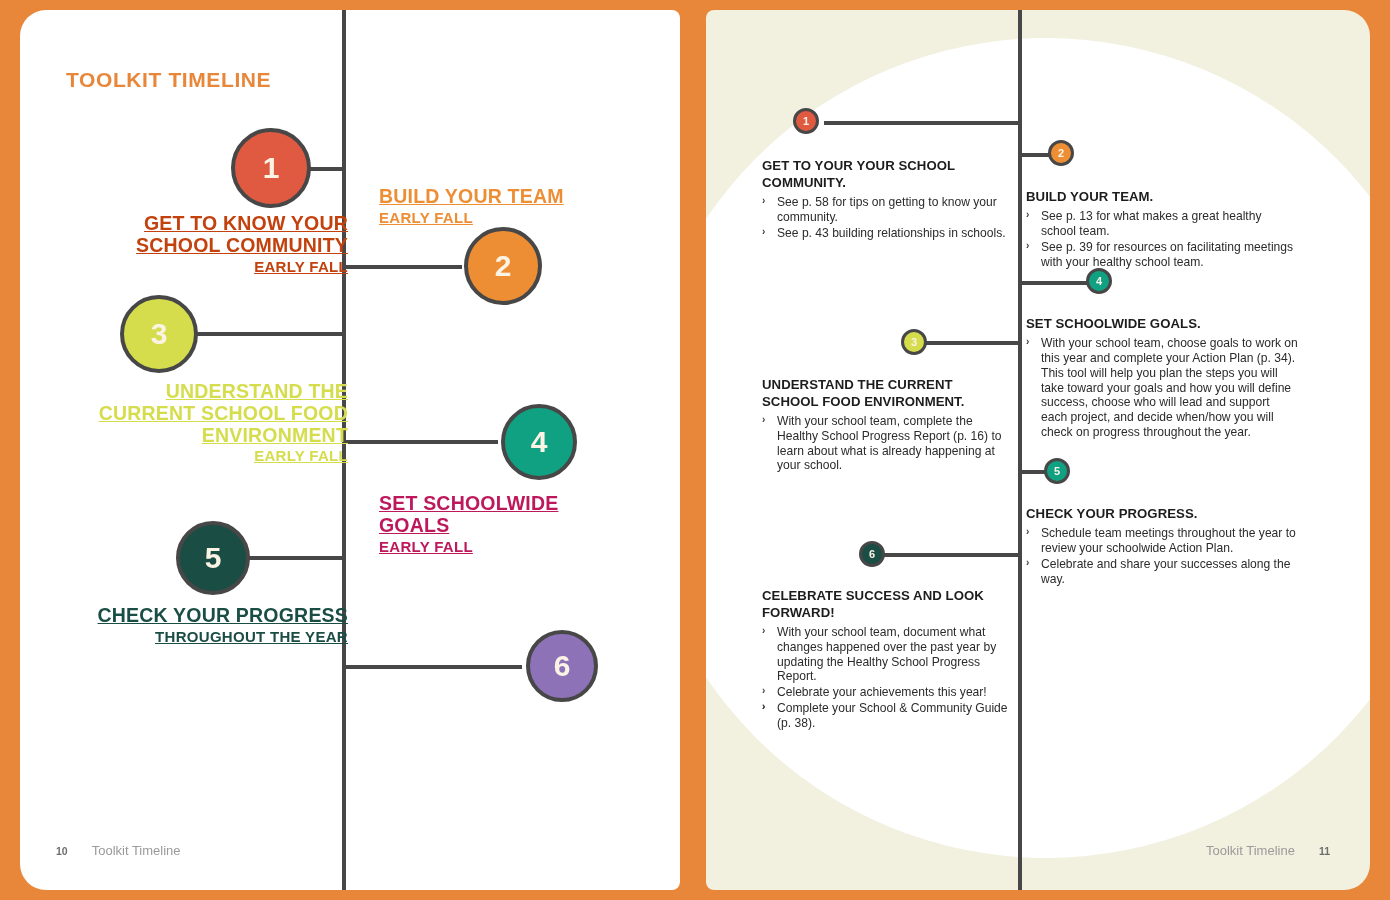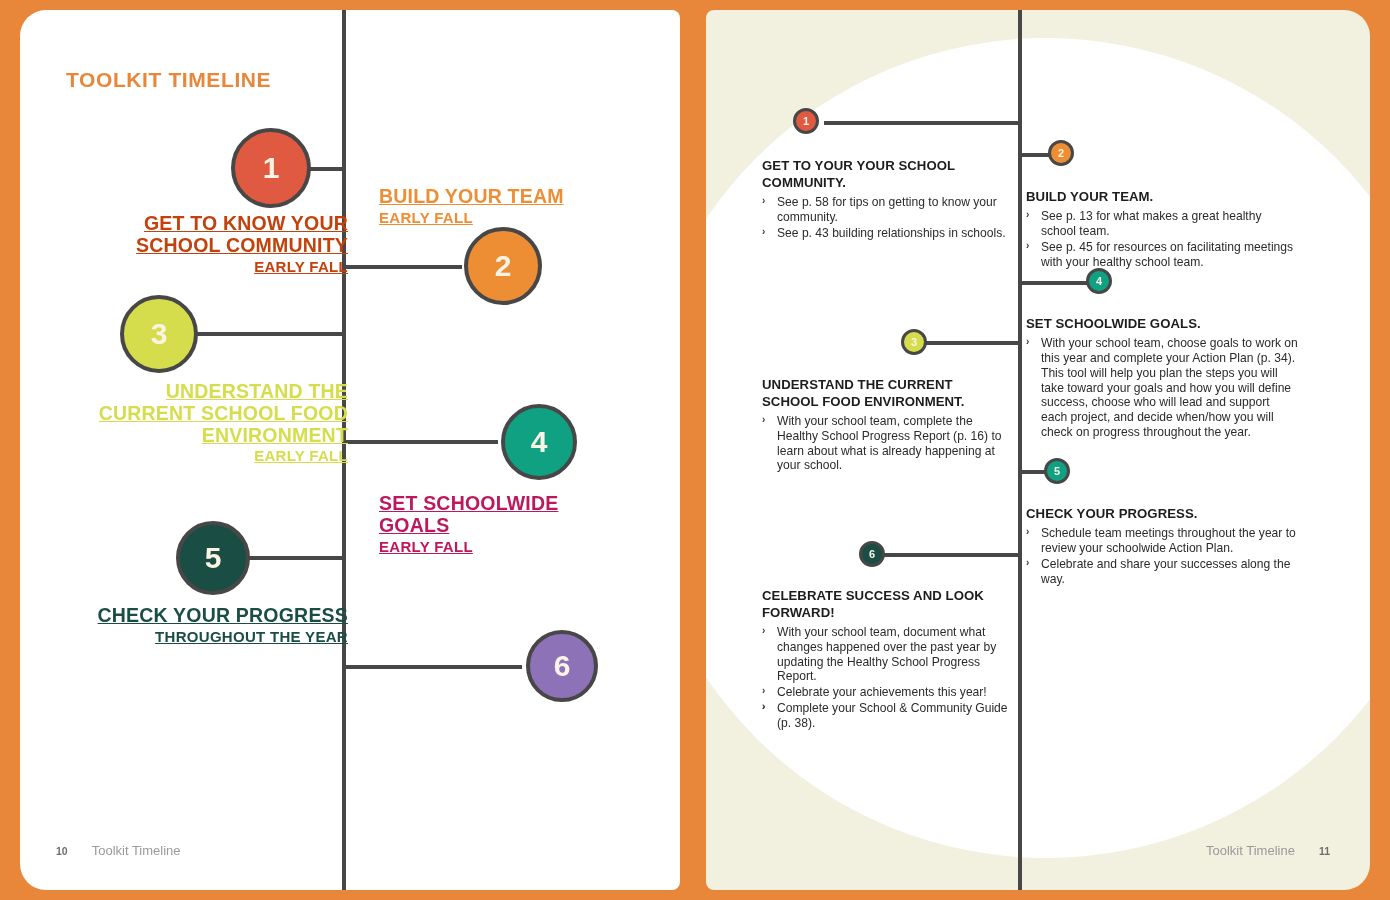--- a/index.html
+++ b/index.html
@@ -257,21 +257,21 @@
         <ul>
           <li><span class="chev">›</span><span>See p. 58 for tips on getting to know your community.</span></li>
           <li><span class="chev">›</span><span>See p. 43 building relationships in schools.</span></li>
         </ul>
       </div>
 
       <div class="block" style="left:320px; top:179px; width:268px;">
         <h3>BUILD YOUR TEAM.</h3>
         <ul>
           <li><span class="chev">›</span><span>See p. 13 for what makes a great healthy school team.</span></li>
-          <li><span class="chev">›</span><span>See p. 45 for resources on facilitating meetings with your healthy school team.</span></li>
+          <li><span class="chev">›</span><span>See p. 39 for resources on facilitating meetings with your healthy school team.</span></li>
         </ul>
       </div>
 
       <div class="block" style="left:56px; top:367px; width:250px;">
         <h3>UNDERSTAND THE CURRENT SCHOOL FOOD ENVIRONMENT.</h3>
         <ul>
           <li><span class="chev">›</span><span>With your school team, complete the Healthy School Progress Report (p. 16) to learn about what is already happening at your school.</span></li>
         </ul>
       </div>
 

